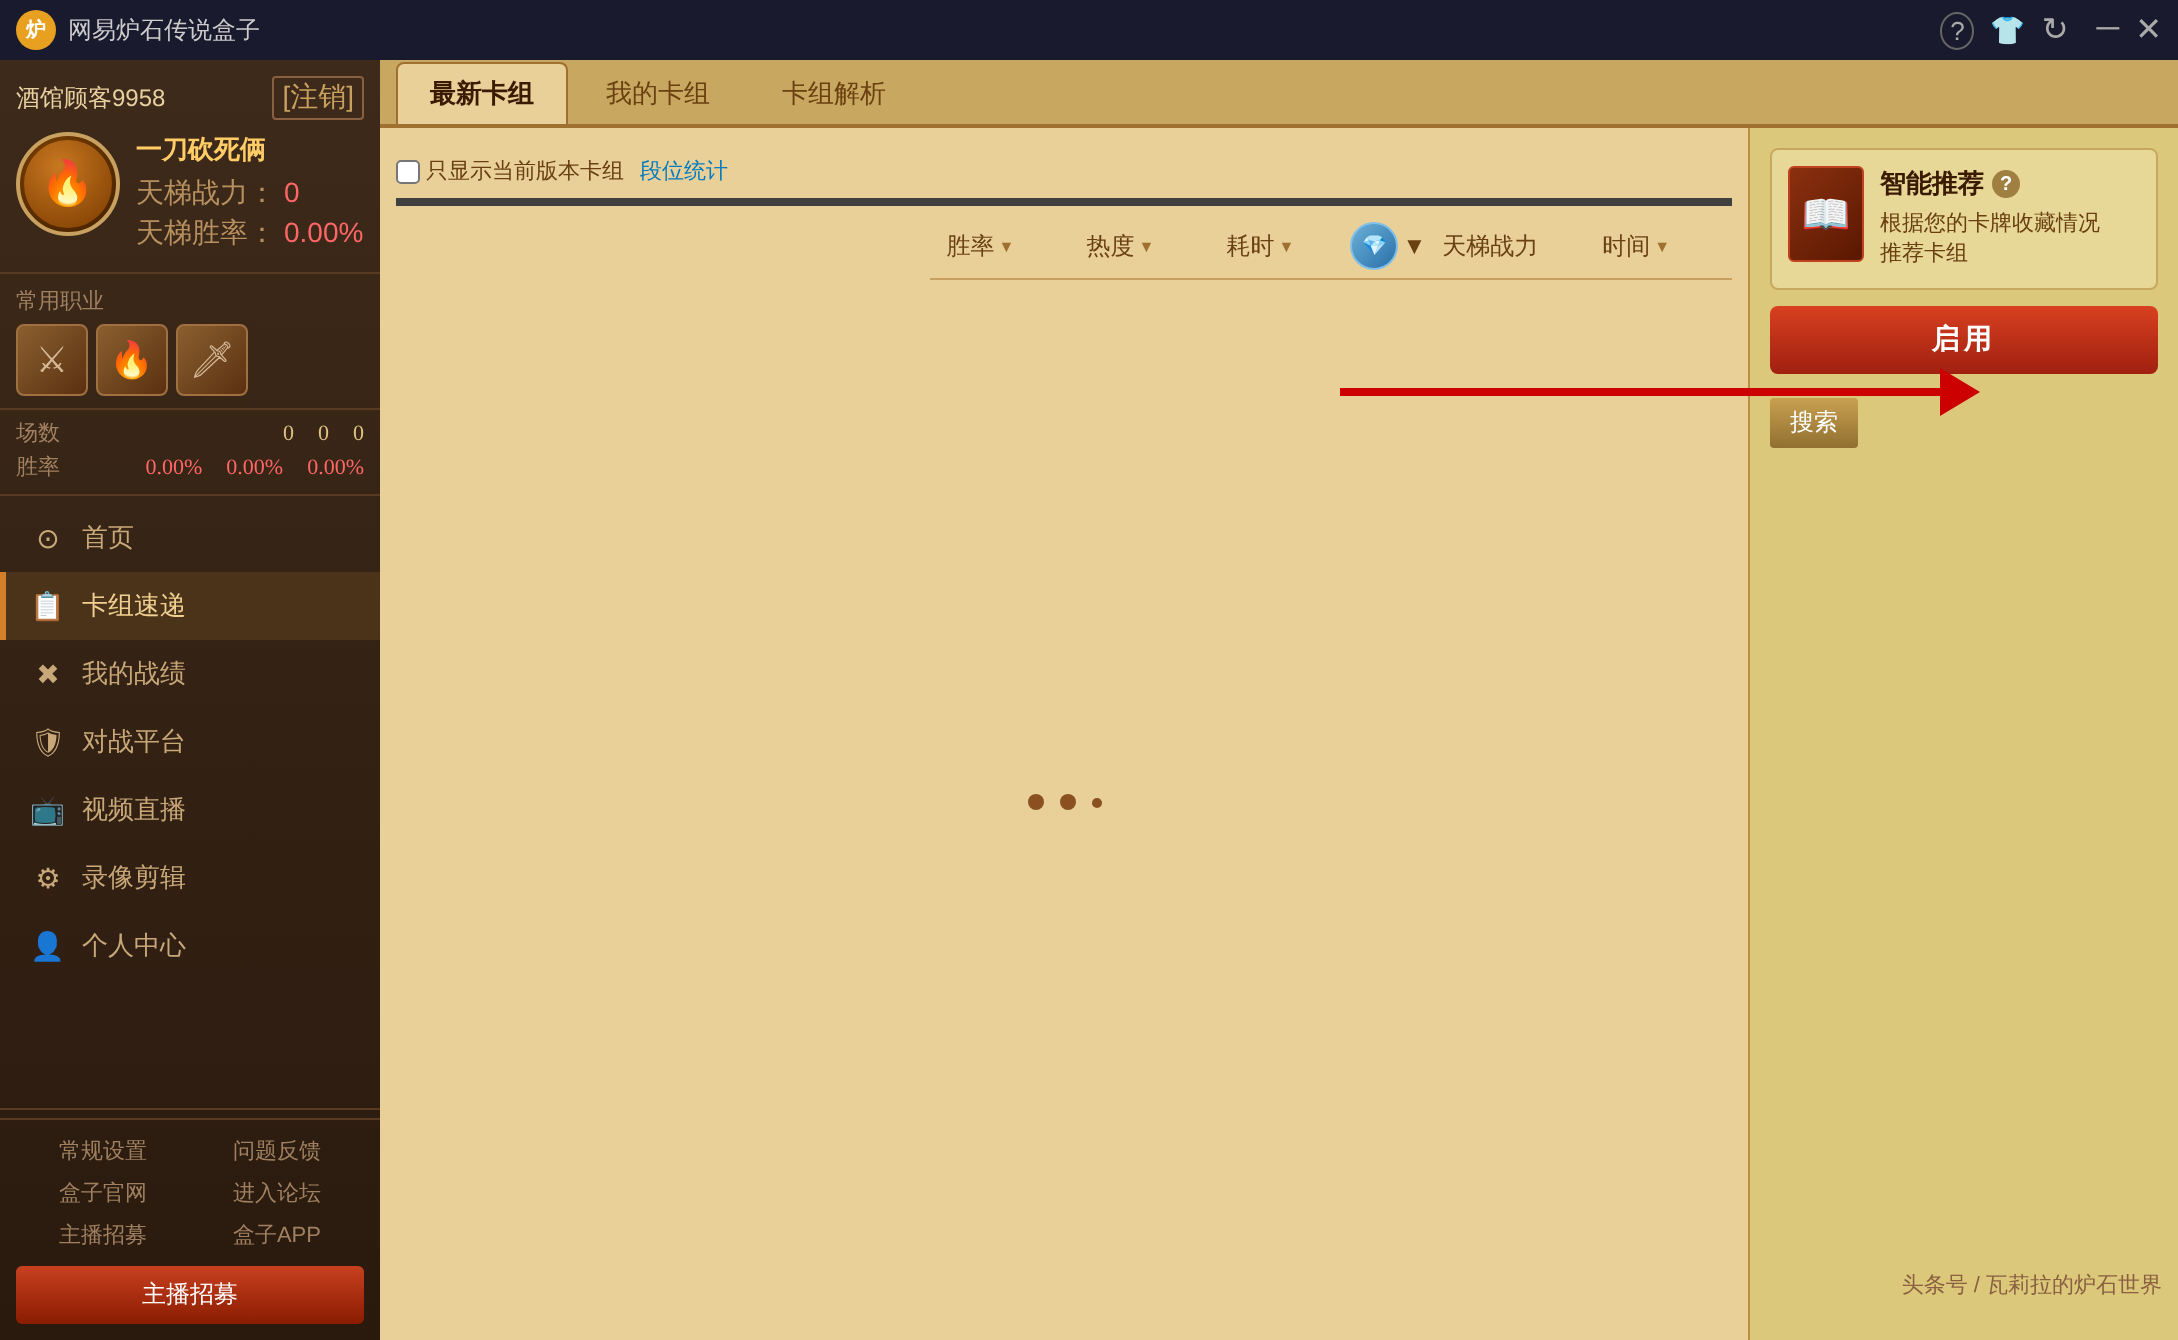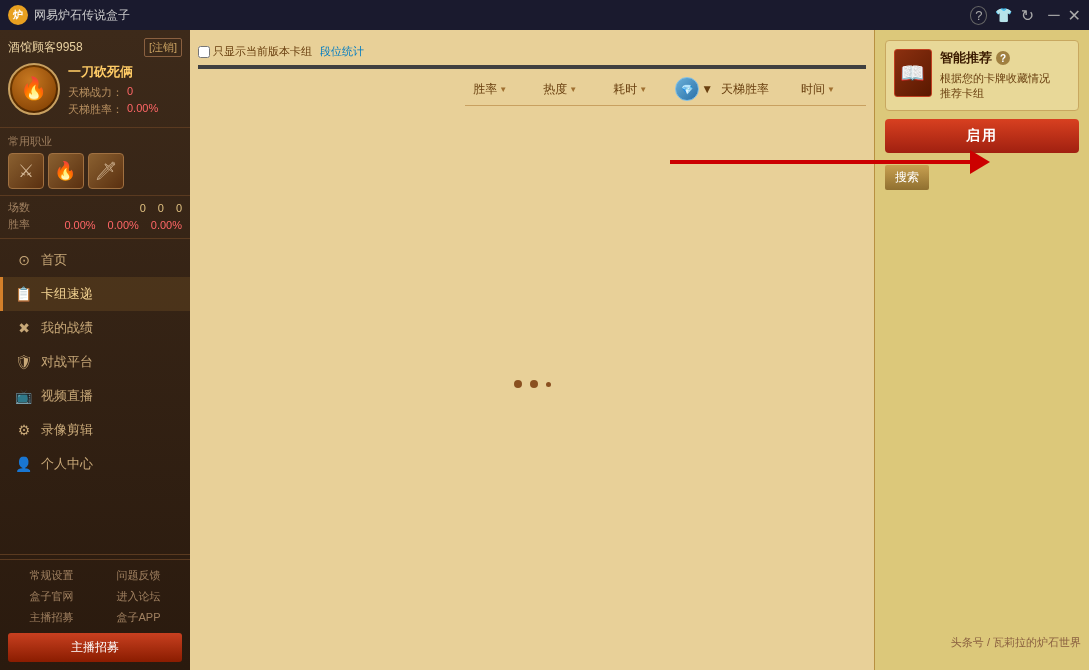--- a/index.html
+++ b/index.html
@@ -77,21 +77,21 @@
       align-items: center;
       justify-content: space-between;
       margin-bottom: 6px;
     }
     .user-name {
       color: #e8d0a0;
       font-size: 12px;
     }
     .edit-btn {
       color: #c8a060;
-      font-size: 11px;
+      font-size: 14px;
       cursor: pointer;
       border: 1px solid #8a6040;
       padding: 1px 4px;
       border-radius: 2px;
     }
     .user-profile {
       display: flex;
       align-items: flex-start;
       gap: 8px;
     }
@@ -123,21 +123,21 @@
     .user-stats {
       flex: 1;
     }
     .user-hero-name {
       color: #ffcc66;
       font-size: 13px;
       font-weight: bold;
       margin-bottom: 4px;
     }
     .stat-row {
-      font-size: 11px;
+      font-size: 14px;
       color: #b89060;
       margin-bottom: 2px;
       display: flex;
       gap: 4px;
     }
     .stat-val { color: #e0c080; }
     .stat-val.highlight { color: #ff6666; }
 
     
     .class-section {
@@ -163,20 +163,21 @@
       align-items: center;
       justify-content: center;
       font-size: 18px;
       cursor: pointer;
     }
 
     
     .match-stats {
       padding: 4px 8px;
       border-bottom: 1px solid #5a3a20;
+      font-family: Liberation Serif, serif;
     }
     .match-stat-row {
       display: flex;
       justify-content: space-between;
       align-items: center;
       font-size: 11px;
       color: #a08060;
       margin-bottom: 2px;
     }
     .match-stat-vals {
@@ -647,20 +648,31 @@
       <div class="footer-row">
         <span class="footer-link">主播招募</span>
         <span class="footer-link">盒子APP</span>
       </div>
       <button class="footer-btn">主播招募</button>
     </div>
   </div>
 
   <div class="main-content">
 
+    <div class="tabs-bar">
+      <div class="tab active">
+        <span>最新卡组</span>
+      </div>
+      <div class="tab">
+        <span>我的卡组</span>
+      </div>
+      <div class="tab">
+        <span>卡组解析</span>
+      </div>
+    </div>
 
     <div class="content-area">
 
       <div class="list-panel">
 
         <div class="filter-bar">
           <label class="checkbox-item">
             <input type="checkbox" style="">
             <span>只显示当前版本卡组</span>
           </label>
@@ -678,21 +690,21 @@
           </div>
           <div class="col-header">
             <span>耗时</span>
             <span class="sort-arrow">▼</span>
           </div>
           <div class="col-icon">
             <span>💎</span>
           </div>
           <span class="sort-arrow" style="margin-left:2px;">▼</span>
           <div class="col-header col-header-miss">
-            <span>天梯胜率</span>
+            <span>天梯战力</span>
           </div>
           <div class="col-header col-header-time">
             <span>时间</span>
             <span class="sort-arrow">▼</span>
           </div>
         </div>
 
         <div class="loading-area">
           <div class="loading-dots">
             <div class="dot"></div>

